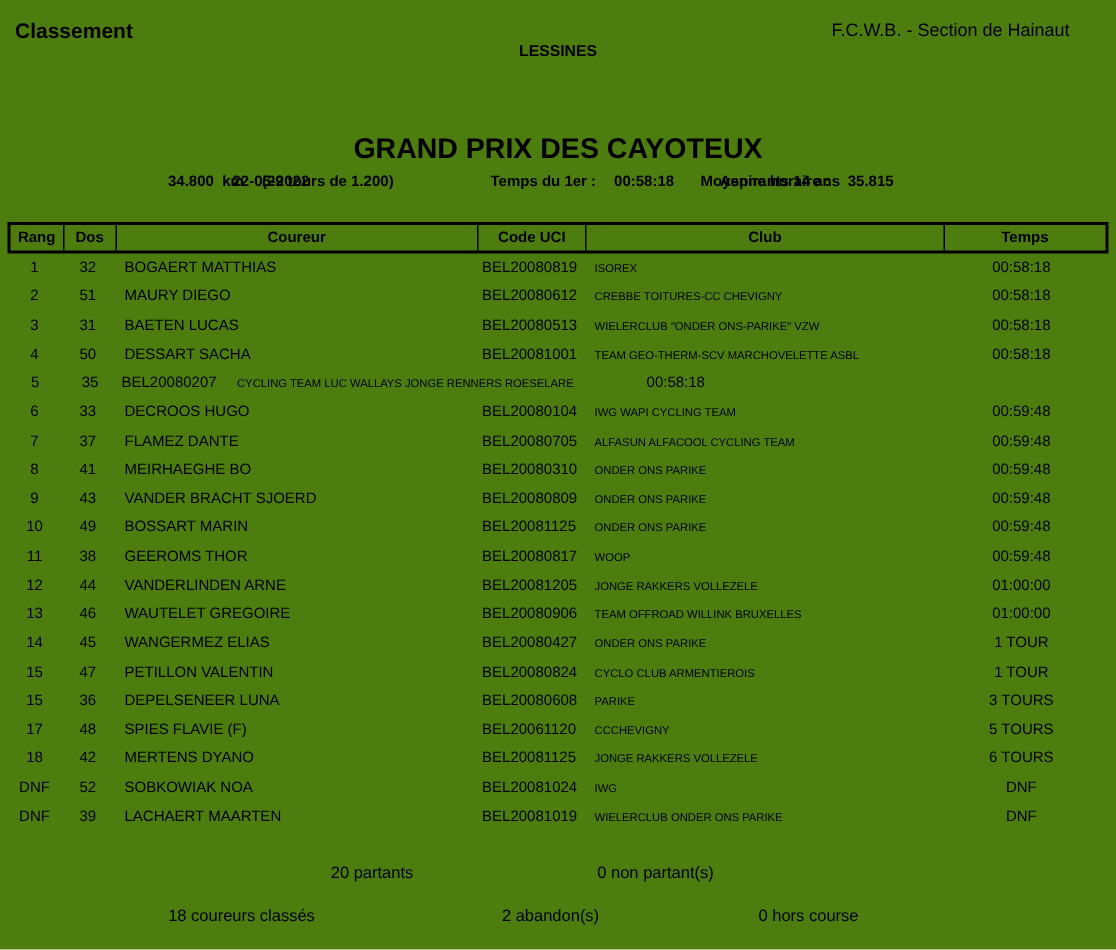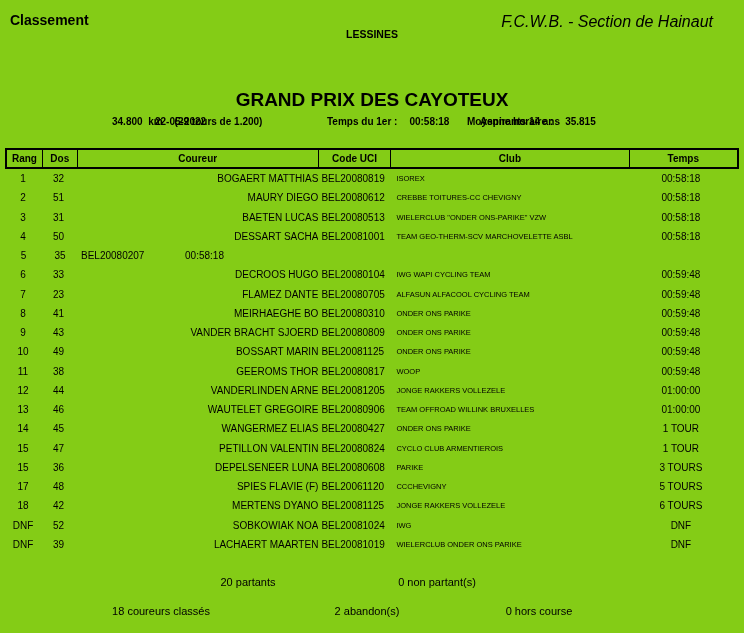--- a/index.html
+++ b/index.html
@@ -1,32 +1,31 @@
 <!DOCTYPE html>
 <html><head>
 <meta charset="utf-8">
 <style>
   html, body { margin: 0; padding: 0; background: #fff; }
   .page {
     position: relative;
     width: 744px;
     height: 633px;
-    background: #84cc16;
+    background: #4d7c0f;
     color: #000000;
     font-family: "Liberation Sans", sans-serif;
     overflow: hidden;
   }
   .doc-type {
     position: absolute; left: 10px; top: 12px;
     font-size: 14px; font-weight: bold;
   }
   .federation {
     position: absolute; right: 31px; top: 13px;
-    font-size: 16px;
-    font-style: italic;
+    font-size: 12px;
   }
   .location {
     position: absolute; top: 28px; left: 0; width: 100%;
     text-align: center; font-size: 10.5px; font-weight: bold;
   }
   .title {
     position: absolute; top: 53px; left: 0; width: 100%;
     text-align: center; font-size: 19px; font-weight: bold; margin-top: 36px;
   }
   .date-line span, .stats-line span { font-weight: bold; font-size: 10px; }
@@ -56,21 +55,21 @@
   .col-name { width: 249px; }
   .col-uci  { width: 75px; }
   .col-club { width: 246px; }
   .col-time { width: 111px; }
 
   .tbody { font-size: 10px; }
   .trow { display: flex; align-items: center; height: 19.25px; }
   .td { box-sizing: border-box; white-space: nowrap; overflow: hidden; }
   .td.col-rank { text-align: center; }
   .td.col-dos  { text-align: center; }
-  .td.col-name { padding-left: 7px; text-align: right; }
+  .td.col-name { padding-left: 7px; }
   .td.col-uci  { padding-left: 3px; }
   .td.col-club { padding-left: 5px; font-size: 7.5px; }
   .td.col-time { text-align: center; padding-right: 8px; }
 
   .footer-item {
     position: absolute; transform: translateX(-50%);
     font-size: 11px; white-space: nowrap;
   }
   .f-starters     { left: 248px; top: 576px; }
   .f-nonstarters  { left: 437px; top: 576px; }
@@ -139,33 +138,34 @@
         <div class="td col-dos">50</div>
         <div class="td col-name">DESSART SACHA</div>
         <div class="td col-uci">BEL20081001</div>
         <div class="td col-club">TEAM GEO-THERM-SCV MARCHOVELETTE ASBL</div>
         <div class="td col-time">00:58:18</div>
       </div>
         <div class="trow">
         <div class="td col-rank">5</div>
         <div class="td col-dos">35</div>
         <div class="td col-uci">BEL20080207</div>
+        <div class="td col-club">CYCLING TEAM LUC WALLAYS JONGE RENNERS ROESELARE</div>
         <div class="td col-time">00:58:18</div>
       </div>
         <div class="trow">
         <div class="td col-rank">6</div>
         <div class="td col-dos">33</div>
         <div class="td col-name">DECROOS HUGO</div>
         <div class="td col-uci">BEL20080104</div>
         <div class="td col-club">IWG WAPI CYCLING TEAM</div>
         <div class="td col-time">00:59:48</div>
       </div>
         <div class="trow">
         <div class="td col-rank">7</div>
-        <div class="td col-dos">23</div>
+        <div class="td col-dos">37</div>
         <div class="td col-name">FLAMEZ DANTE</div>
         <div class="td col-uci">BEL20080705</div>
         <div class="td col-club">ALFASUN ALFACOOL CYCLING TEAM</div>
         <div class="td col-time">00:59:48</div>
       </div>
         <div class="trow">
         <div class="td col-rank">8</div>
         <div class="td col-dos">41</div>
         <div class="td col-name">MEIRHAEGHE BO</div>
         <div class="td col-uci">BEL20080310</div>

